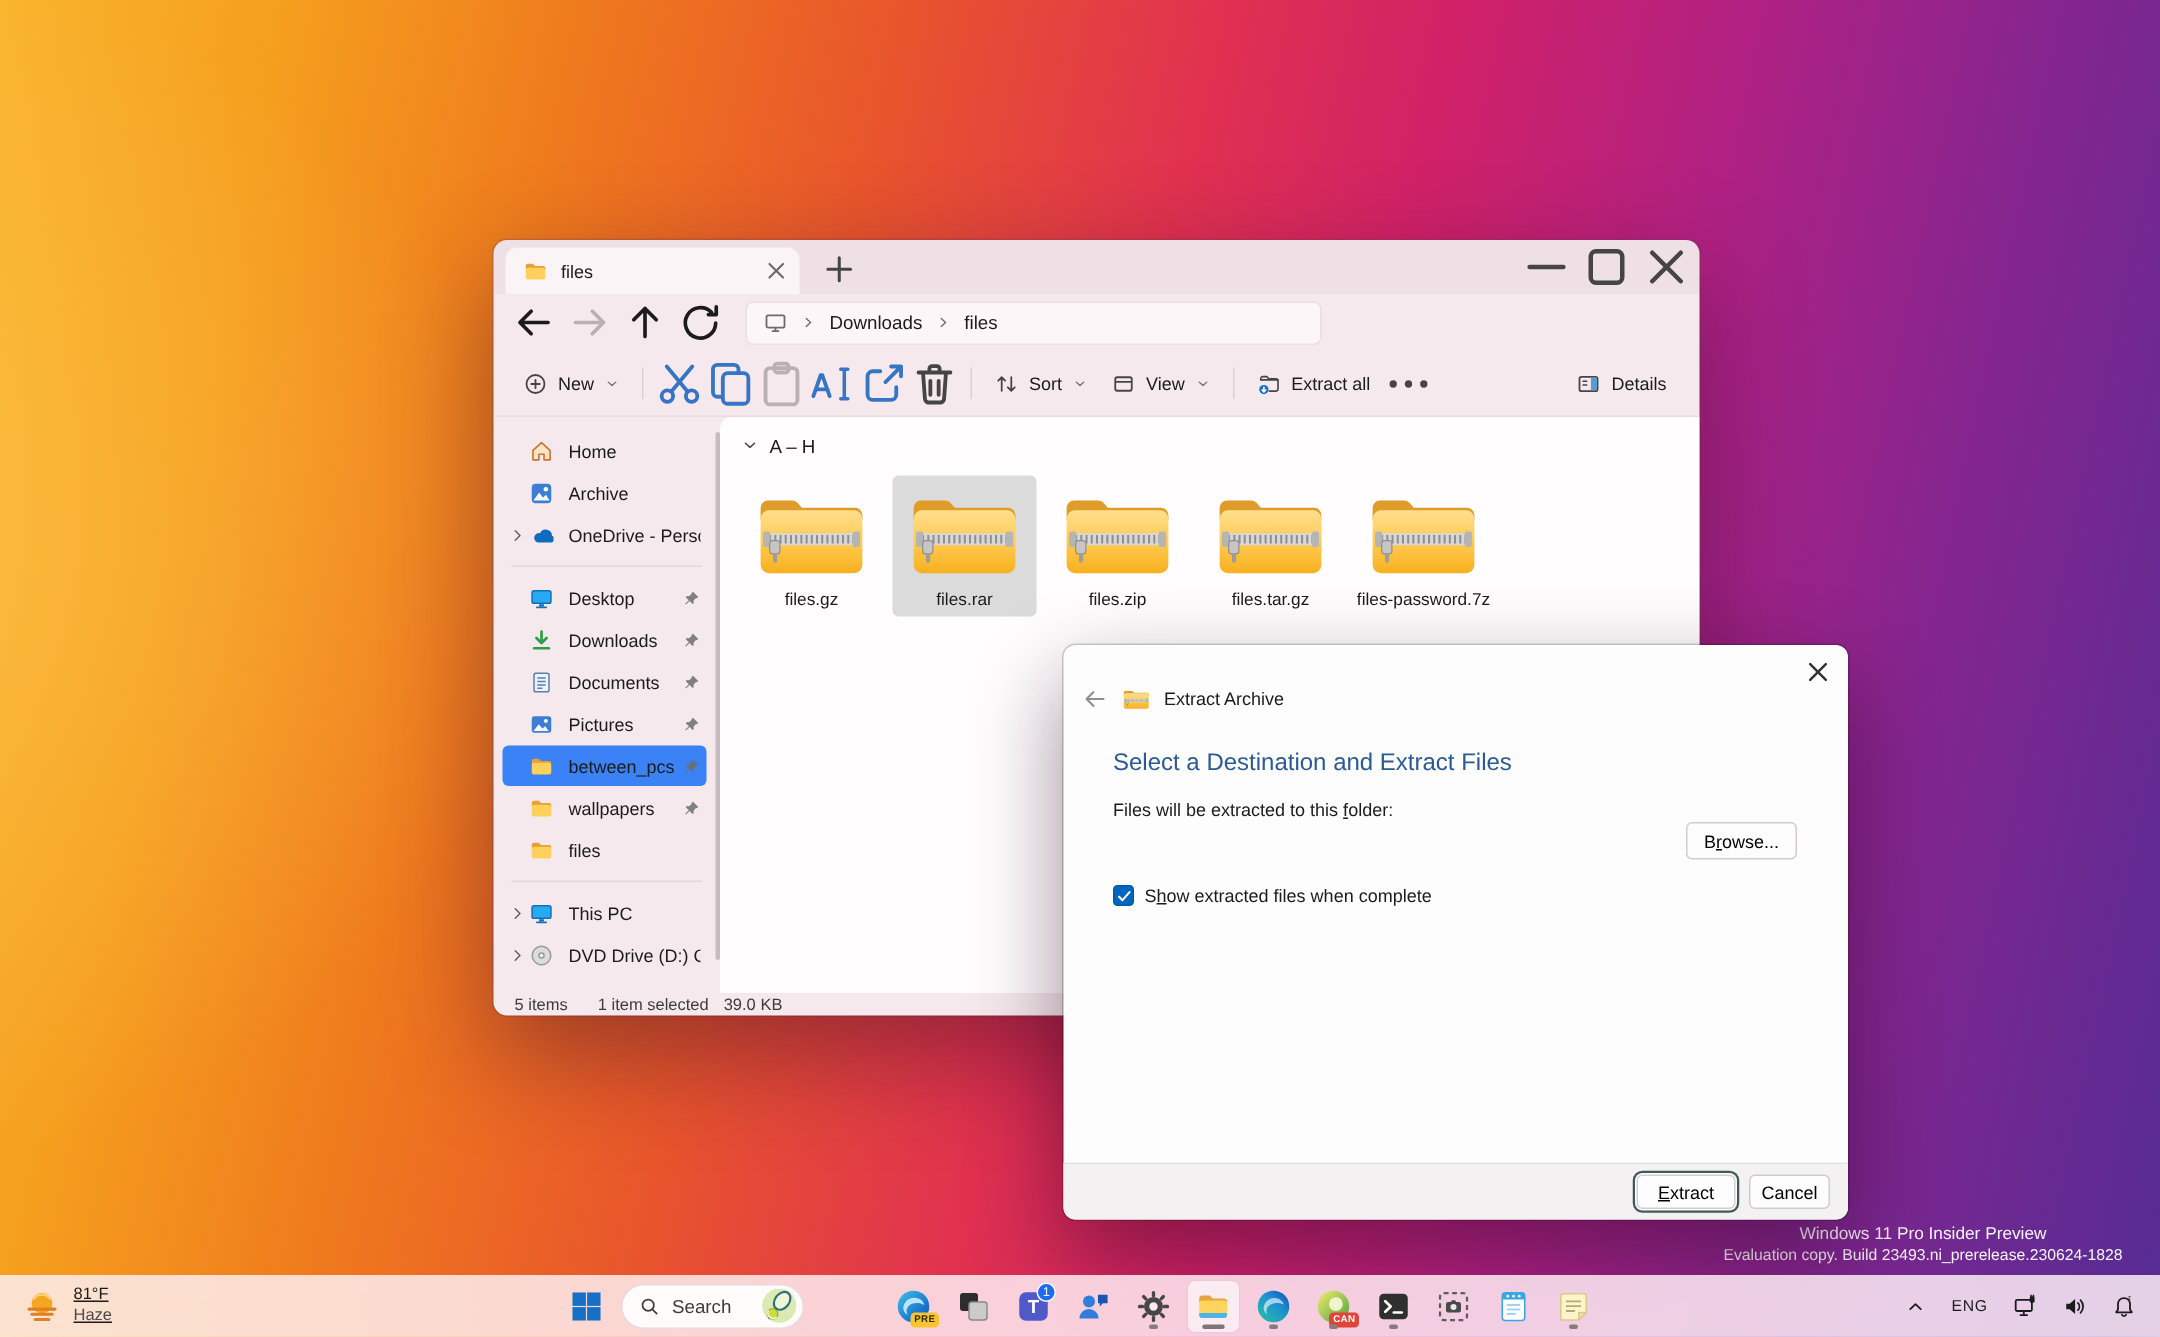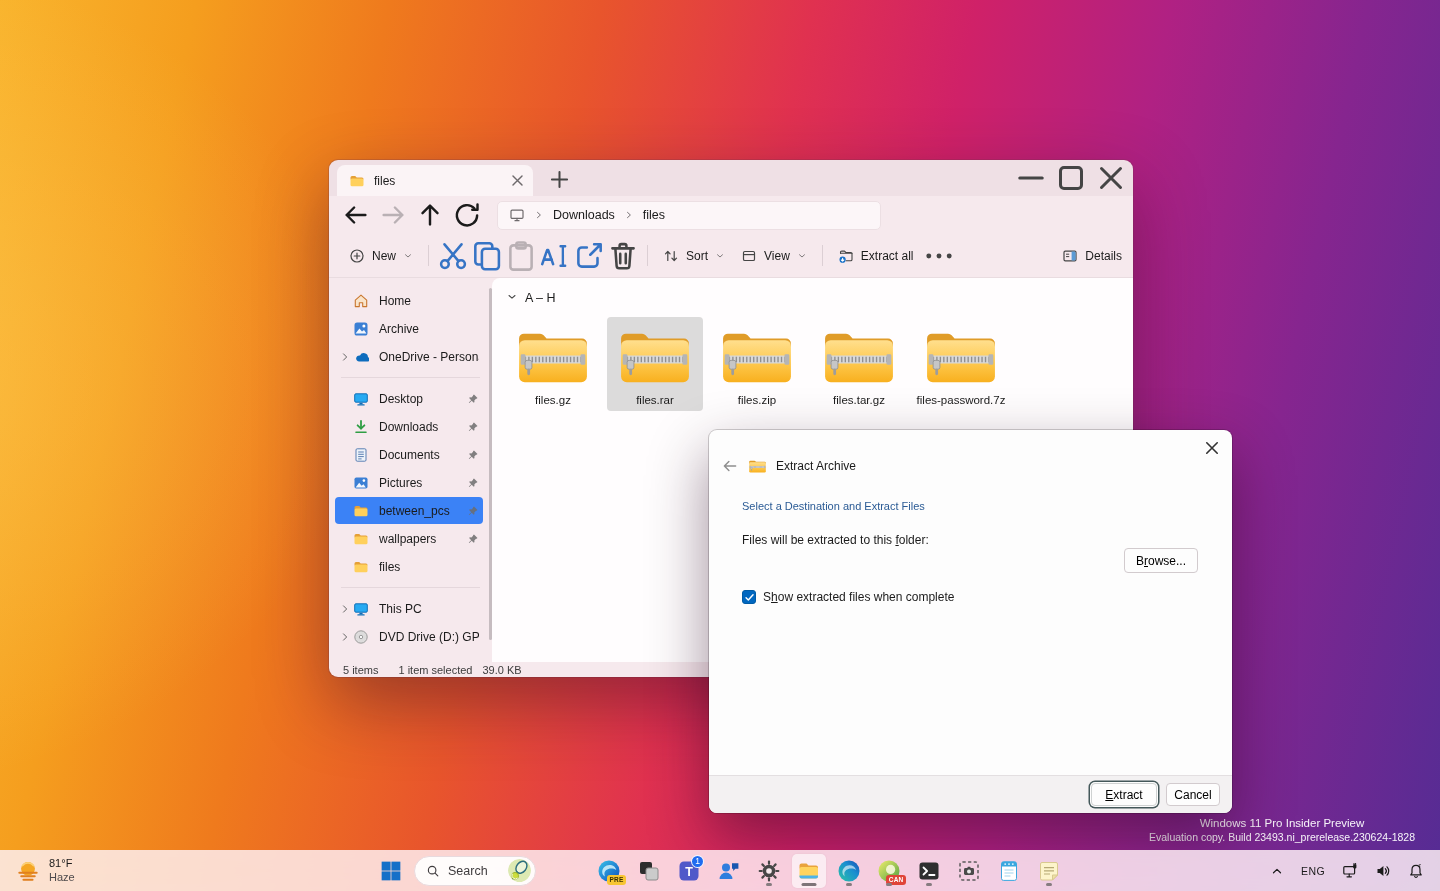--- a/index.html
+++ b/index.html
@@ -31,28 +31,28 @@
   .cap-btn { width:40px; height:100%; display:flex; align-items:center; justify-content:center; background:transparent; border:none; }
 
   .addressbar { height:38px; display:flex; align-items:center; padding:0 12px; }
   .nav-btn { width:30px; height:30px; border:none; background:transparent; border-radius:5px; display:flex; align-items:center; justify-content:center; margin-right:7px; }
   .addressbox { margin-left:8px; width:384px; height:29px; background:#fcf6f8; border:1px solid #ecdfe3; border-radius:5px;
     display:flex; align-items:center; gap:9px; padding:0 11px; font-size:12.5px; }
   .searchbox { margin-left:10px; width:220px; height:29px; background:#fcf6f8; border:1px solid #ecdfe3; border-radius:5px;
     display:flex; align-items:center; padding:0 10px; font-size:12.5px; color:#6f6a6c; }
   .searchbox .ph { flex:1; }
 
-  .toolbar { height:44px; display:flex; align-items:center; padding:0 3px 0 12px; border-bottom:1px solid #e9dce0; }
+  .toolbar { height:44px; display:flex; align-items:center; padding:0 14px 0 12px; border-bottom:1px solid #e9dce0; }
   .tbtn { height:32px; border:none; background:transparent; border-radius:5px; display:flex; align-items:center; gap:7px; padding:0 8px; font-size:12px; color:#1b1b1b; }
   .tbtn.icon-only { width:34px; padding:0; justify-content:center; }
   .tdiv { width:1px; height:21px; background:#dccfd4; margin:0 7px; }
   .tspacer { flex:1; }
 
   .body { display:flex; height:384px; }
-  .sidebar { width:163px; padding-top:9px; position:relative; }
+  .sidebar { width:151px; padding-top:9px; position:relative; }
   .side-item { height:27px; display:flex; align-items:center; margin:0 9px 1px 6px; padding:0 4px; border-radius:4px; font-size:12px; white-space:nowrap; overflow:hidden; }
   .side-item.selected { background:#3b82f6; }
   .expander { width:12px; height:12px; margin-right:2px; flex:none; color:#5f5f5f; }
   .sicon { width:16px; height:16px; margin-right:10px; flex:none; }
   .slabel { flex:1; overflow:hidden; }
   .pin { width:12px; height:12px; flex:none; opacity:.85; }
   .side-divider { height:1px; background:#e5d7dc; margin:7px 12px 7px 12px; }
   .sidebar-scroll { position:absolute; right:0px; top:10px; width:3px; height:352px; background:#c6bcc0; border-radius:2px; }
 
   .content { flex:1; background:#fffdfe; border-radius:8px 0 0 0; padding:10px 0 0 13px; overflow:hidden; }
@@ -66,40 +66,40 @@
   .statusbar { height:15px; display:flex; align-items:center; font-size:11px; color:#3c3c3c; padding-left:14px; }
   .statusbar .s2 { margin-left:20px; } .statusbar .s3 { margin-left:10px; }
 
   
   .dialog { position:absolute; left:709px; top:430px; width:523px; height:383px; background:#fdfdfd;
     border-radius:8px; box-shadow:0 24px 60px rgba(35,5,28,.45), 0 0 0 1px rgba(0,0,0,.18); }
   .dlg-close { position:absolute; top:7px; right:9px; width:22px; height:22px; border:none; background:transparent; display:flex; align-items:center; justify-content:center; color:#333; }
   .dlg-header { position:absolute; top:27px; left:12px; display:flex; align-items:center; gap:9px; }
   .dlg-back { border:none; background:transparent; width:18px; height:18px; display:flex; align-items:center; justify-content:center; }
   .dlg-zip { width:19px; height:16px; }
-  .dlg-heading { position:absolute; top:70px; left:33px; font-size:11px; color:#2b5b95; }
+  .dlg-heading { position:absolute; top:70px; left:33px; font-size:16px; color:#2b5b95; }
   .dlg-label { position:absolute; top:103px; left:33px; font-size:12px; }
   .dlg-input { position:absolute; top:119px; left:33px; width:374px; height:23px; background:#fff; border:1px solid #8f8f8f;
     border-bottom:2px solid #0067c0; border-radius:3px 3px 0 0; display:flex; align-items:center; padding:0 2px; overflow:hidden; }
   .path-sel { background:#0b64c8; color:#fff; font-size:11.5px; padding:1.5px 1px; white-space:pre; }
   .dlg-browse { position:absolute; top:118px; left:415px; width:74px; height:25px; background:#fdfdfd; border:1px solid #d2cbce; border-radius:4px; font-size:12px; font-family:inherit; }
   .dlg-check-row { position:absolute; top:160px; left:33px; display:flex; align-items:flex-start; gap:7px; }
   .checkbox { width:14px; height:14px; background:#0067c0; border:1px solid #005ba6; border-radius:3px; display:flex; align-items:center; justify-content:center; }
   .checkbox svg { width:11px; height:11px; }
   .dlg-footer { position:absolute; left:0; right:0; bottom:0; height:38px; background:#f3f1f2; border-top:1px solid #e3dfe1; border-radius:0 0 8px 8px;
     display:flex; align-items:center; justify-content:flex-end; gap:9px; padding:0 12px; }
   .btn { height:23px; background:#fdfdfd; border:1px solid #d2cbce; border-radius:4px; font-size:12px; font-family:inherit; display:flex; align-items:center; justify-content:center; }
   .btn-extract { width:66px; box-shadow:0 0 0 1px #fdfdfd, 0 0 0 2.5px #44585a; border-color:#cfd2d2; }
   .btn-cancel { width:54px; }
 
   
   .taskbar { position:absolute; left:0; right:0; bottom:0; height:41px; background:rgba(251,238,242,.85); backdrop-filter:blur(26px) saturate(140%); }
   .weather { position:absolute; left:9px; top:0; height:41px; display:flex; align-items:center; gap:8px; border:none; background:transparent; padding:0 6px; border-radius:5px; }
   .weather-icon { width:26px; height:26px; }
-  .weather-txt { text-align:left; font-size:11px; line-height:1.2; color:#1b1b1b; }
+  .weather-txt { text-align:left; font-size:11px; line-height:1.2; color:#1b1b1b;text-decoration:underline; }
   .weather-txt .cond { color:#4e4a4c; }
   .tb-center { position:absolute; left:50%; top:0; transform:translateX(-50%); height:41px; display:flex; align-items:center; gap:6px; }
   .tb-btn { width:34px; height:34px; border:none; background:transparent; border-radius:5px; position:relative; display:flex; align-items:center; justify-content:center; flex:none; }
   .tb-btn.active { background:rgba(255,255,255,.62); box-shadow:0 0 2px rgba(0,0,0,.08); }
   .tb-ic { width:24px; height:24px; }
   .start .tb-ic { width:22px; height:22px; }
   .search-pill { width:122px; height:30px; background:rgba(255,255,255,.92); border:1px solid #e8dade; border-radius:16px;
     display:flex; align-items:center; gap:8px; padding:0 4px 0 11px; font-size:12.5px; color:#3f3c3e; margin-right:50px; flex:none; }
   .search-pill .sp-label { flex:1; text-align:left; }
   .sp-img { width:23px; height:23px; border-radius:50%; overflow:hidden; flex:none; }

